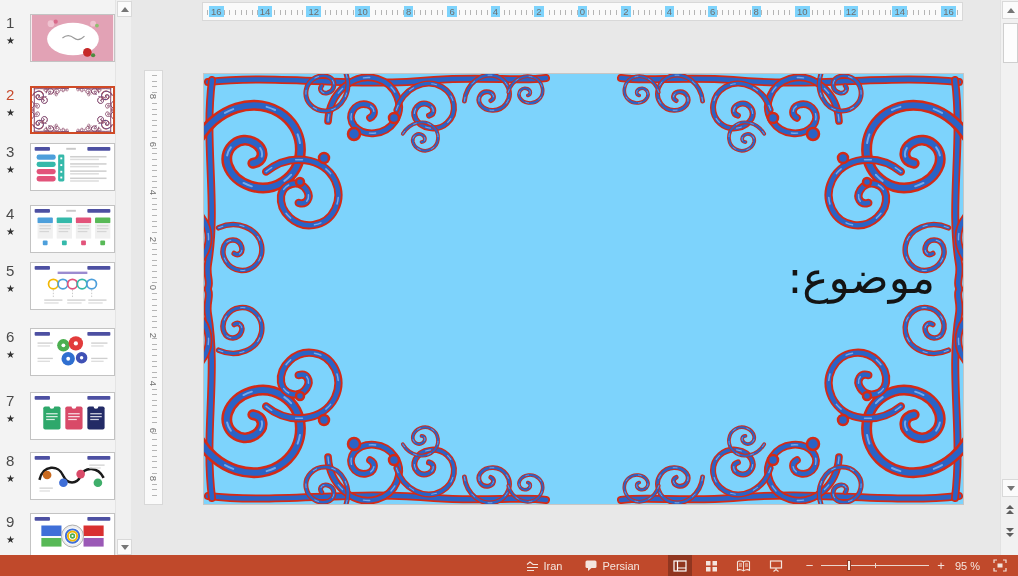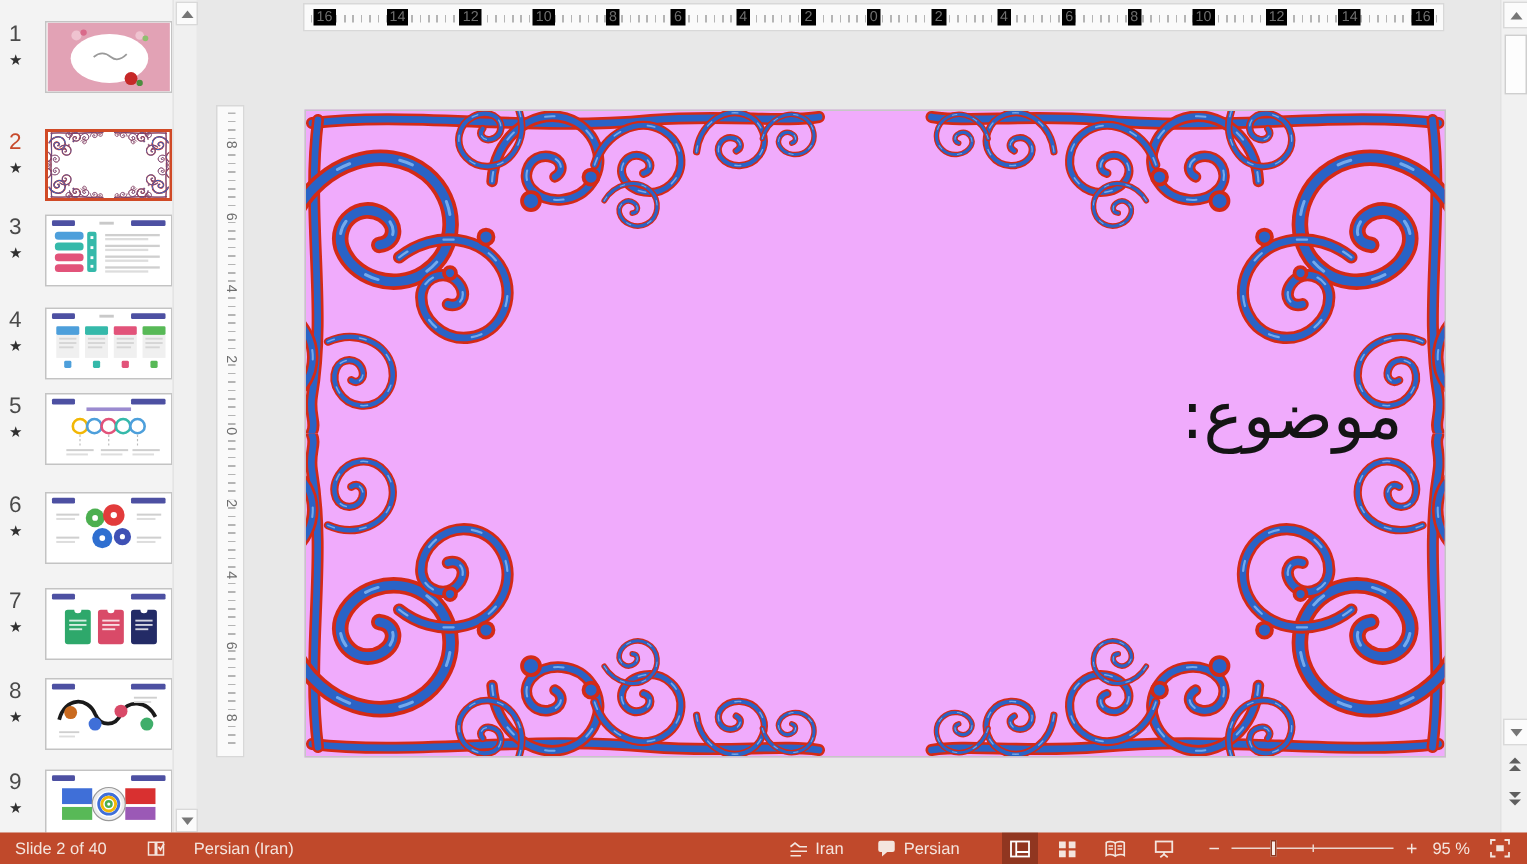--- a/index.html
+++ b/index.html
@@ -21,28 +21,28 @@
   
   .panel-scroll{position:absolute;left:115px;top:0;width:16px;height:555px;background:#F0F0F0;border-left:1px solid #E4E4E4;box-sizing:border-box}
   .scroll-btn{position:absolute;left:1px;width:13px;height:14px;background:#FBFBFB;border:1px solid #D9D9D9;display:flex;align-items:center;justify-content:center}
   .tri-up{width:0;height:0;border-left:4px solid transparent;border-right:4px solid transparent;border-bottom:5px solid #767676}
   .tri-down{width:0;height:0;border-left:4px solid transparent;border-right:4px solid transparent;border-top:5px solid #767676}
   
   .h-ruler{position:absolute;left:202px;top:2px;width:761px;height:19px;background:#FAFAFA;border:1px solid #D8D8D8;box-sizing:border-box;
     display:flex;justify-content:space-between;align-items:center;padding:0 6px;font-size:9.5px;color:#6E6E6E}
   .h-ruler .ticks{position:absolute;left:4px;right:4px;top:7px;height:5px;
     background:repeating-linear-gradient(90deg,#B5B5B5 0 1px,transparent 1px 5.6px)}
-  .h-ruler span{position:relative;background:#000000;padding:0 2px;z-index:1}
+  .h-ruler span{position:relative;background:#7dd3fc;padding:0 2px;z-index:1}
   .v-ruler{position:absolute;left:144px;top:70px;width:19px;height:435px;background:#FAFAFA;border:1px solid #D8D8D8;box-sizing:border-box;
     display:flex;flex-direction:column;justify-content:space-between;align-items:center;padding:20px 0;font-size:9.5px;color:#6E6E6E}
   .v-ruler .ticks{position:absolute;top:4px;bottom:4px;left:7px;width:5px;
     background:repeating-linear-gradient(180deg,#B5B5B5 0 1px,transparent 1px 5.6px)}
   .v-ruler span{position:relative;background:#FAFAFA;z-index:1;transform:rotate(90deg)}
   
-  .slide{position:absolute;left:203px;top:73px;width:759px;height:430px;background:#f0abfc;border:1px solid #C6C6C6;box-sizing:content-box}
+  .slide{position:absolute;left:203px;top:73px;width:759px;height:430px;background:#7dd3fc;border:1px solid #C6C6C6;box-sizing:content-box}
   .orn{position:absolute;width:360px;height:215px;pointer-events:none;overflow:hidden}
   .orn.tl{left:0;top:0}
   .orn.tr{right:0;top:0;transform:scaleX(-1)}
   .orn.bl{left:0;bottom:0;transform:scaleY(-1)}
   .orn.br{right:0;bottom:0;transform:scale(-1,-1)}
   .oR{stroke:#D42A16;stroke-width:11;fill:none;stroke-linecap:round;stroke-linejoin:round}
   .oB{stroke:#2A63C6;stroke-width:6;fill:none;stroke-linecap:round;stroke-linejoin:round}
   .oH{stroke:#7DB0EE;stroke-width:2;fill:none;stroke-linecap:round;stroke-dasharray:9 34;opacity:.9}
   .sR{stroke:#D42A16;stroke-width:8;fill:none;stroke-linecap:round}
   .sB{stroke:#2A63C6;stroke-width:4.5;fill:none;stroke-linecap:round}
@@ -426,35 +426,20 @@
       <i></i>
       <i></i>
     </div>
   <div class="dbl down" style="top:524px">
       <i></i>
       <i></i>
     </div>
 </div>
 
 <footer class="status-bar">
-  <div class="grp" style="margin-left:4px">
-    <div class="sb-item">
-      <span>Slide 2 of 40</span>
-    </div>
-    <div class="sb-item" style="margin-left:14px">
-      <svg width="14" height="13" viewBox="0 0 14 13">
-        <path d="M2,2.5 H6.5 V11 H2 Z" fill="none" stroke="#F4E5DE" stroke-width="1"></path>
-        <path d="M7.5,2.5 H12 V11 H7.5 Z" fill="none" stroke="#F4E5DE" stroke-width="1"></path>
-        <path d="M8.6,5.5 L10,7.5 L12.3,3.6" fill="none" stroke="#F4E5DE" stroke-width="1.2"></path>
-      </svg>
-    </div>
-    <div class="sb-item" style="margin-left:6px">
-      <span>Persian (Iran)</span>
-    </div>
-  </div>
 
   <div class="grp" style="margin-left:auto;margin-right:6px">
     <div class="sb-item">
       <svg width="13" height="12" viewBox="0 0 13 12">
         <path d="M1,4.5 L4,2 L7,4.5 H12" fill="none" stroke="#F4E5DE" stroke-width="1.1"></path>
         <path d="M1,7.5 H12 M1,10.5 H8" fill="none" stroke="#F4E5DE" stroke-width="1.1"></path>
       </svg>
       <span>Iran</span>
     </div>
     <div class="sb-item" style="margin-left:10px">

